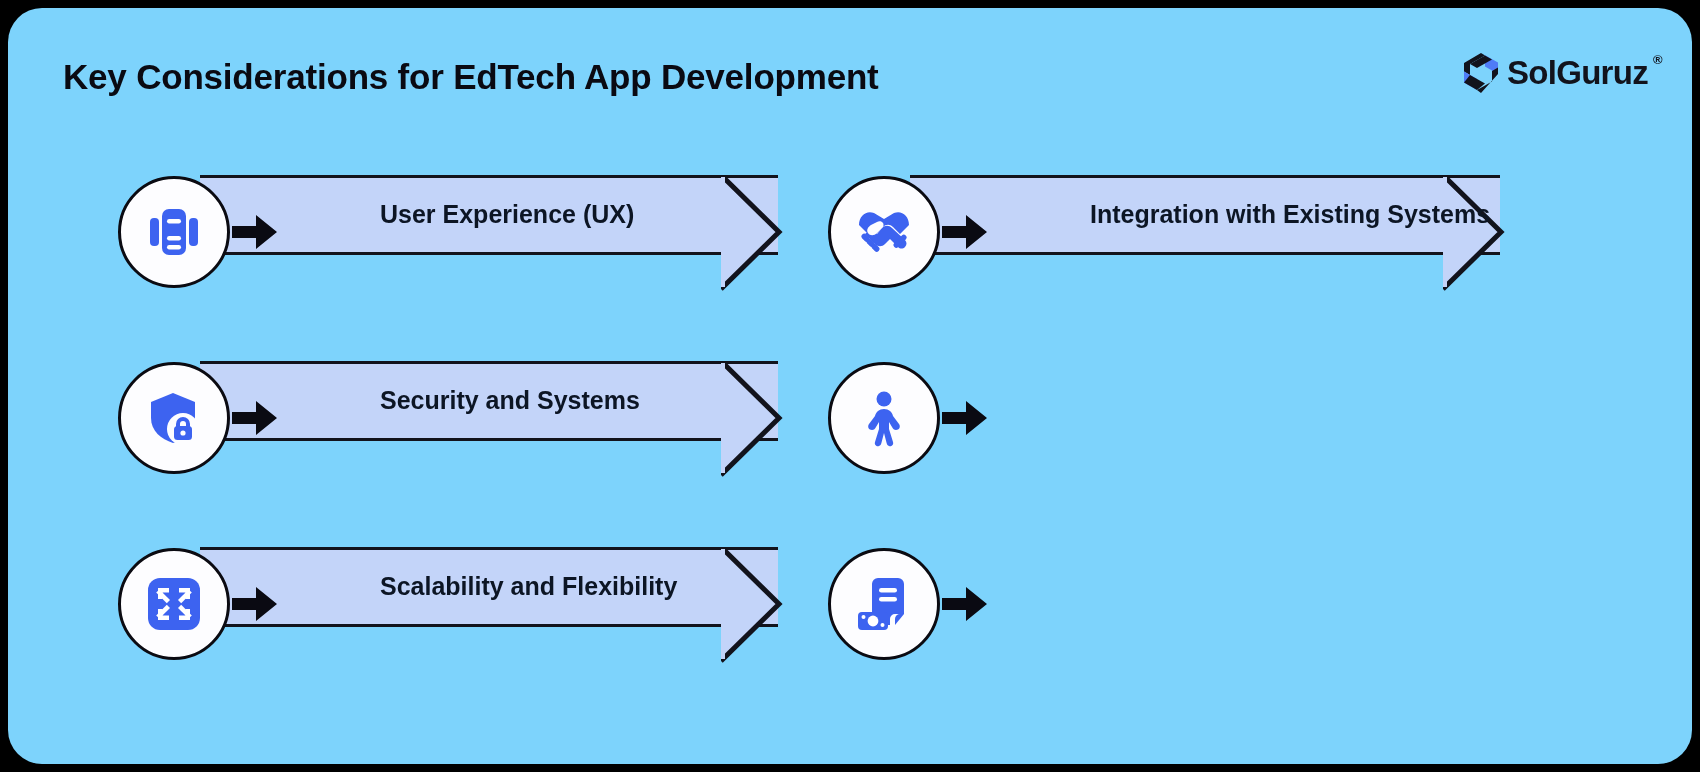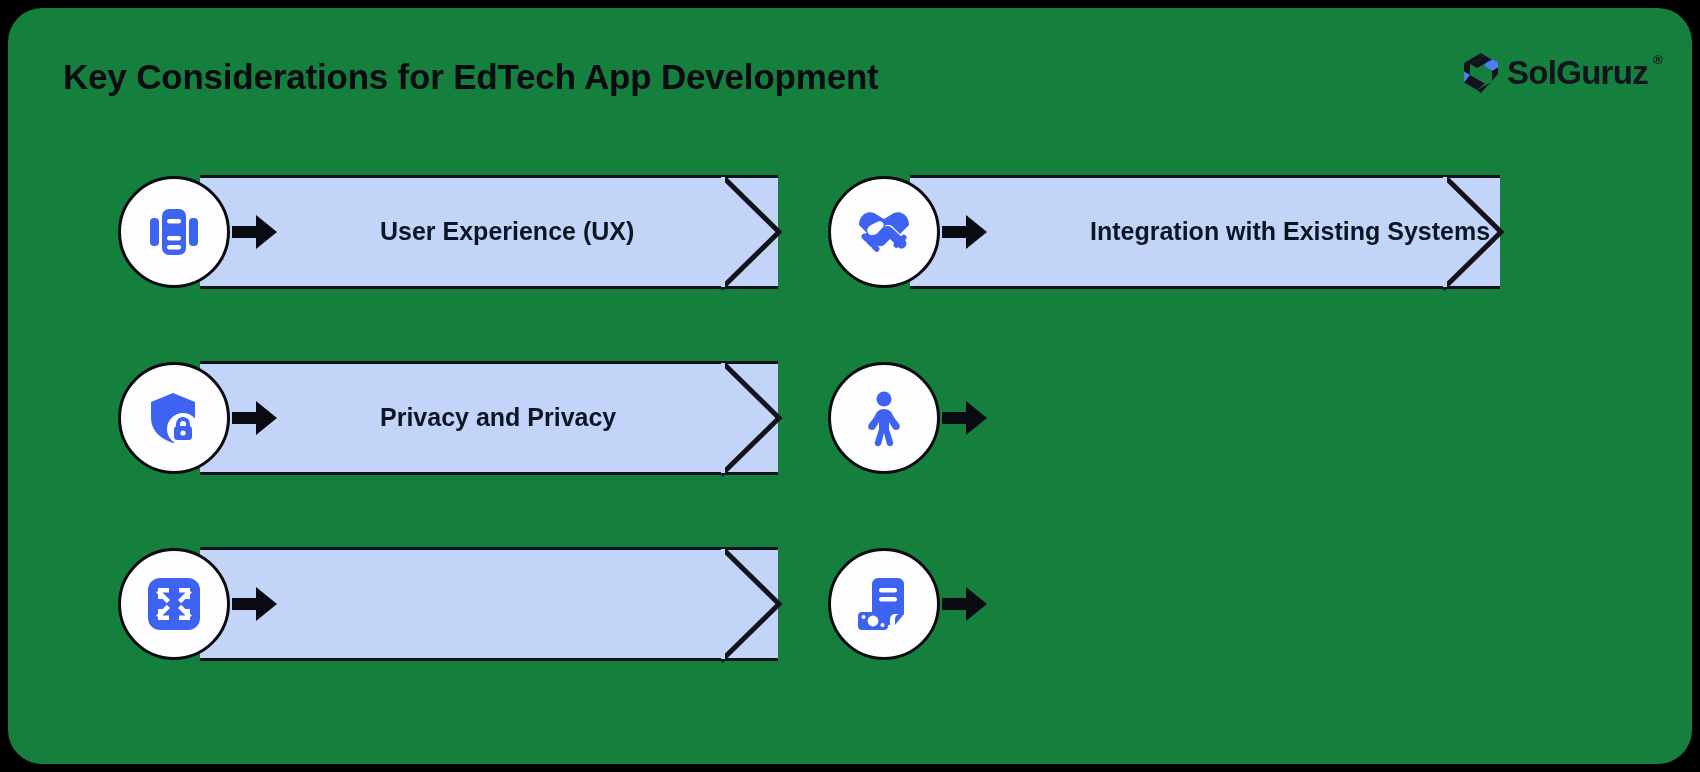--- a/index.html
+++ b/index.html
@@ -12,21 +12,21 @@
     height: 772px;
     overflow: hidden;
     font-family: "Liberation Sans", sans-serif;
   }
   .card {
     position: absolute;
     left: 8px;
     top: 8px;
     width: 1684px;
     height: 756px;
-    background: #15803d;
+    background: #7dd3fc;
     border-radius: 34px;
     overflow: hidden;
   }
 
   
   .header {
     position: absolute;
     left: 0; top: 0;
     width: 100%;
     height: 118px;
@@ -89,21 +89,21 @@
   .col-right { left: 820px;  width: 680px; }
   .row-1 { top: 18px; }
   .row-2 { top: 204px; }
   .row-3 { top: 390px; }
 
   
   .banner {
     position: absolute;
     left: 82px;
     top: 31px;
-    height: 114px;
+    height: 80px;
     background: #c3d4f9;
     border-top: 3px solid #12131c;
     border-bottom: 3px solid #12131c;
     box-sizing: border-box;
   }
   .col-left .banner  { width: 578px; }
   .col-right .banner { width: 590px; }
   .banner-tip {
     position: absolute;
     right: -1px;
@@ -215,21 +215,21 @@
     </div>
 
     <div class="item col-left row-2">
       <div class="banner">
         <div class="banner-tip">
           <svg width="62" height="120" viewBox="0 0 62 120">
             <path d="M0 0 L58 57 L0 114" fill="#c3d4f9" stroke="#12131c" stroke-width="5" stroke-linejoin="miter"></path>
             <rect x="-4" y="2" width="8" height="110" fill="#c3d4f9"></rect>
           </svg>
         </div>
-        <div class="banner-label">Privacy and Privacy</div>
+        <div class="banner-label">Security and Systems</div>
       </div>
       <span class="arrow">
         <svg width="46" height="40" viewBox="0 0 46 40">
           <path d="M0 14 L24 14 L24 3 L45 20 L24 37 L24 26 L0 26 Z" fill="#0a0a12"></path>
         </svg>
       </span>
       <div class="circle">
         <span>
           <svg width="58" height="58" viewBox="0 0 58 58">
             <path d="M28 4 L50 13 L50 29 C50 42 40 50 28 54 C16 50 6 42 6 29 L6 13 Z" fill="#3d63f0"></path>
@@ -243,20 +243,21 @@
     </div>
 
     <div class="item col-left row-3">
       <div class="banner">
         <div class="banner-tip">
           <svg width="62" height="120" viewBox="0 0 62 120">
             <path d="M0 0 L58 57 L0 114" fill="#c3d4f9" stroke="#12131c" stroke-width="5" stroke-linejoin="miter"></path>
             <rect x="-4" y="2" width="8" height="110" fill="#c3d4f9"></rect>
           </svg>
         </div>
+        <div class="banner-label">Scalability and Flexibility</div>
       </div>
       <span class="arrow">
         <svg width="46" height="40" viewBox="0 0 46 40">
           <path d="M0 14 L24 14 L24 3 L45 20 L24 37 L24 26 L0 26 Z" fill="#0a0a12"></path>
         </svg>
       </span>
       <div class="circle">
         <span>
           <svg width="56" height="56" viewBox="0 0 56 56">
             <rect x="2" y="2" width="52" height="52" rx="12" fill="#3d63f0"></rect>

